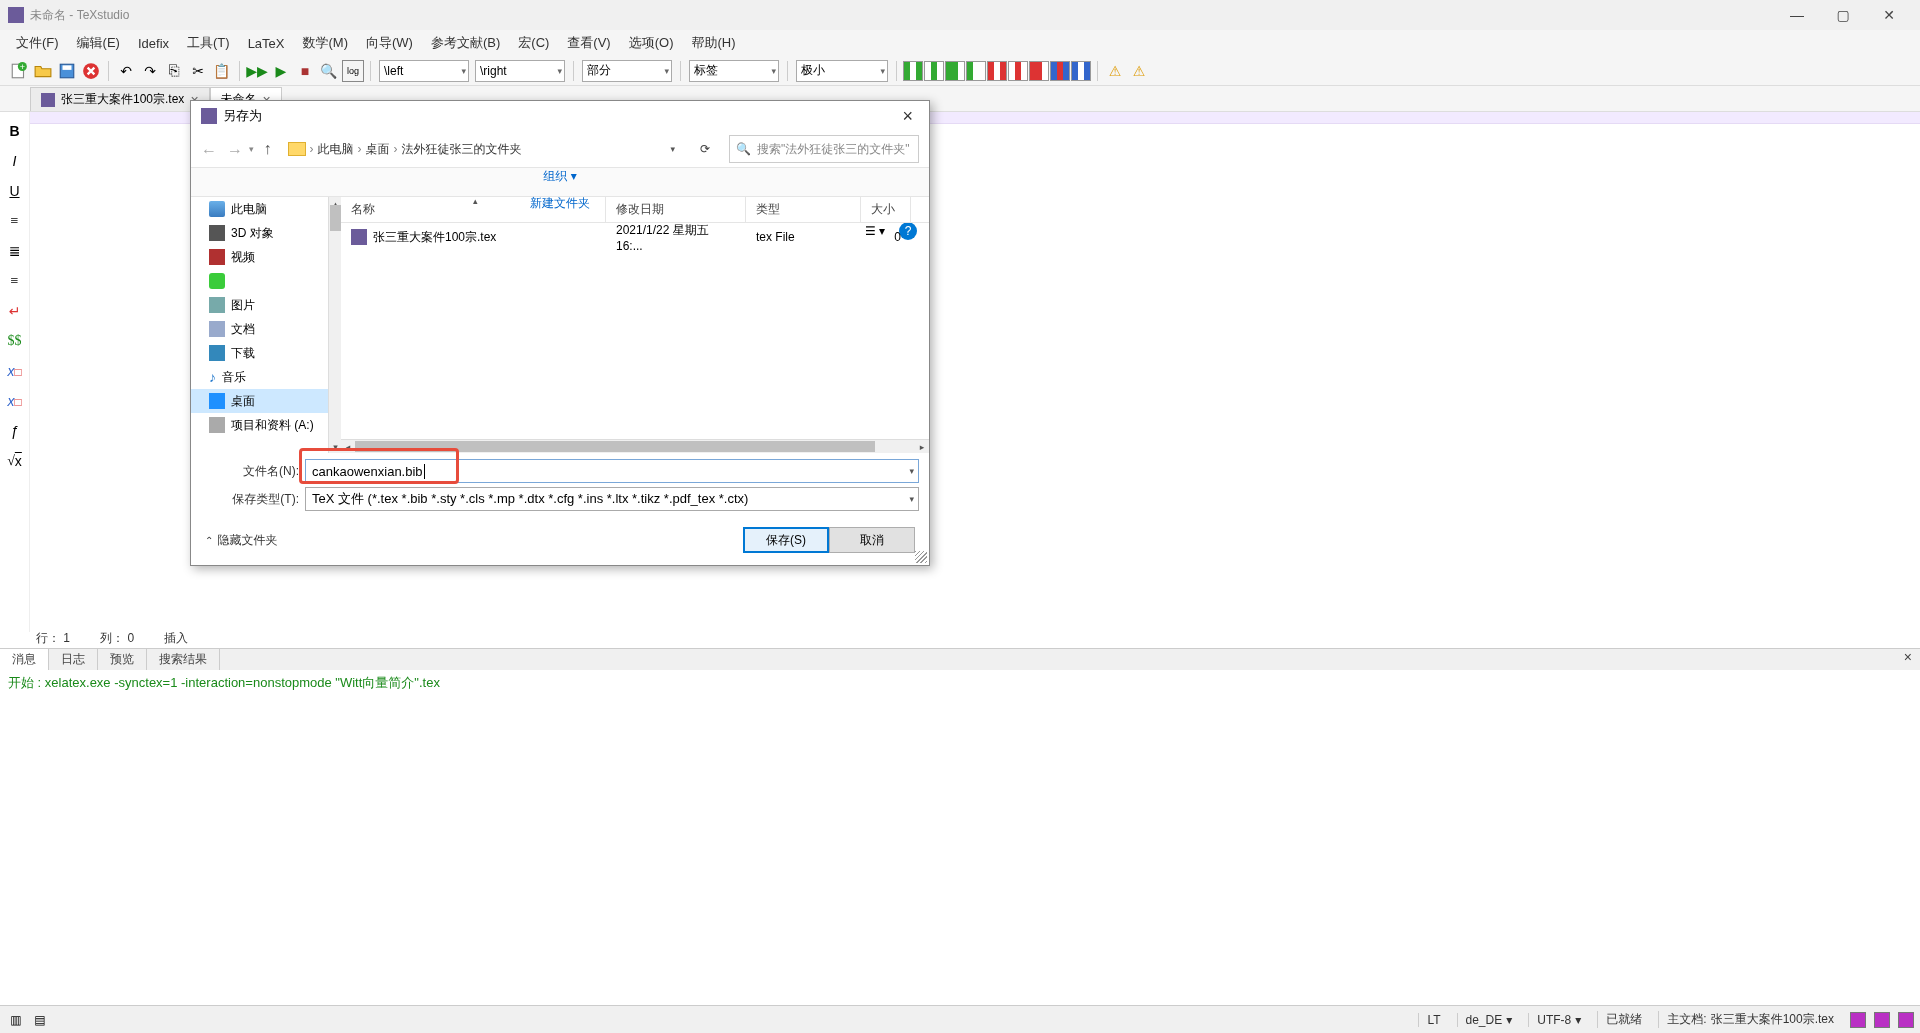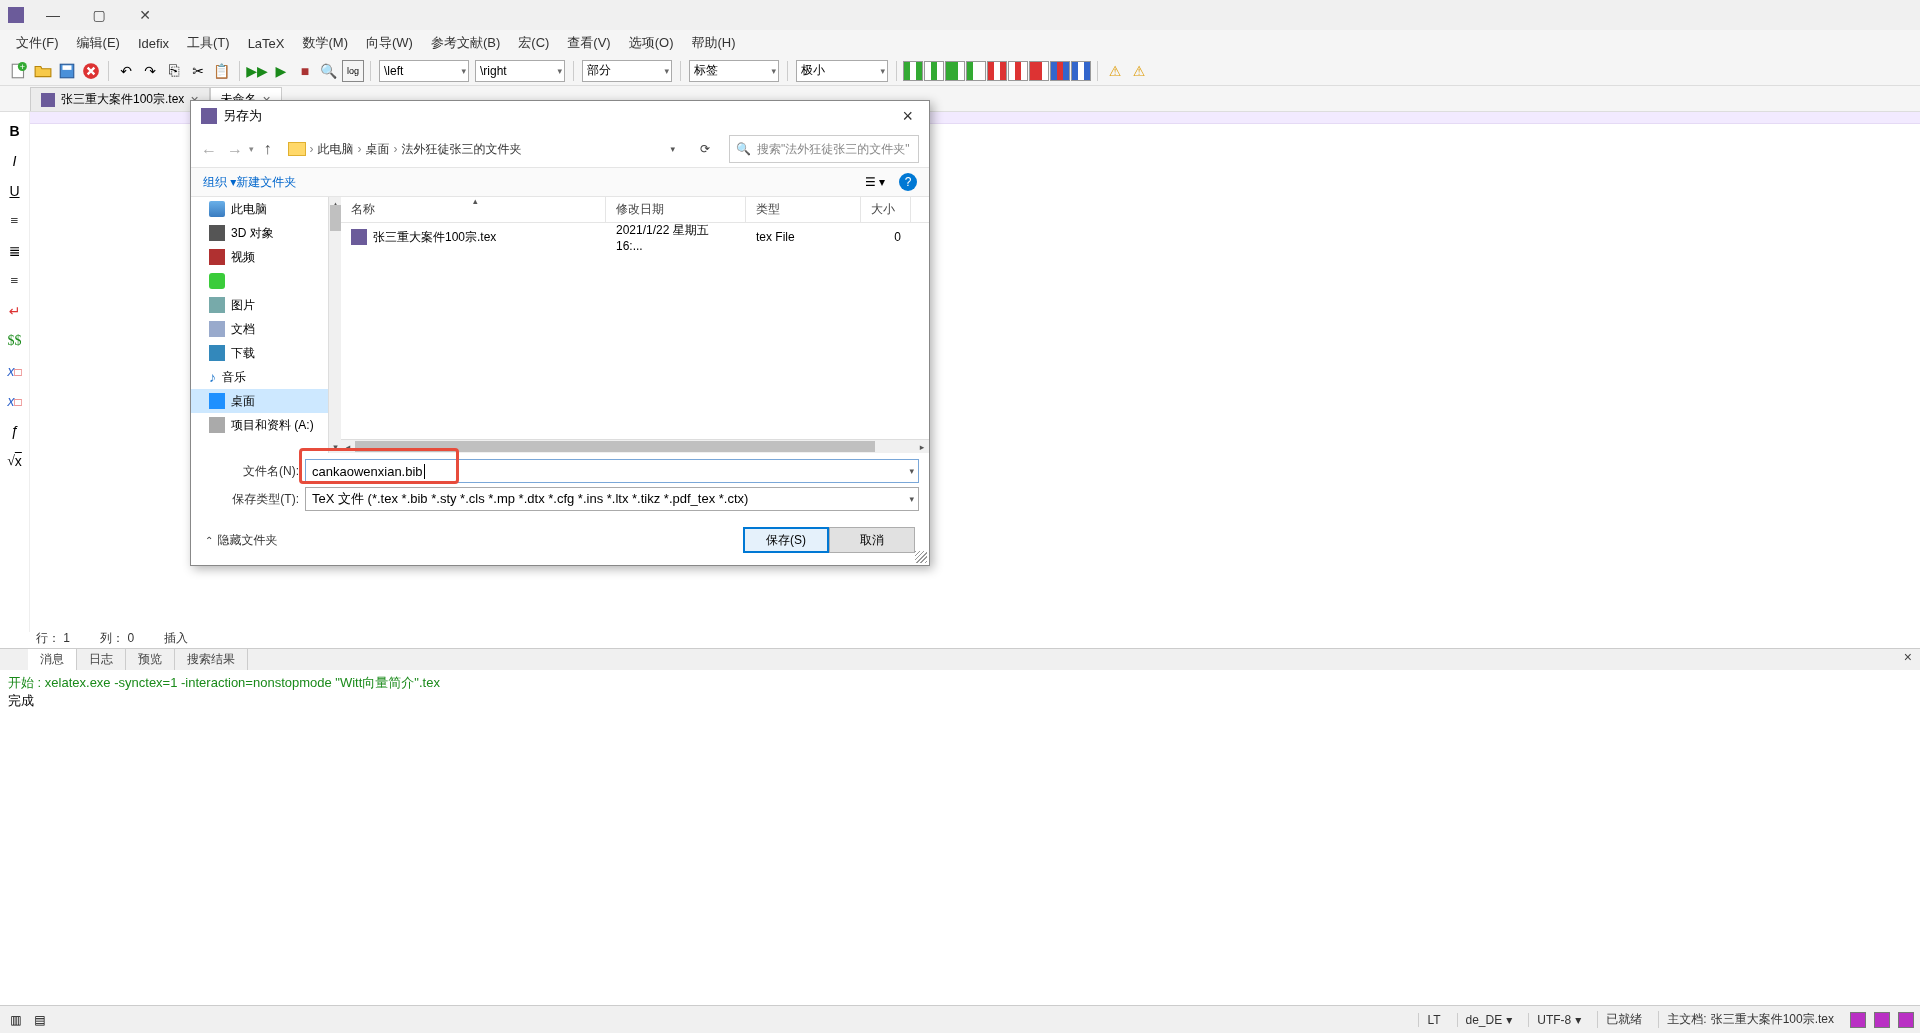--- a/index.html
+++ b/index.html
@@ -38,21 +38,21 @@
 .sidebar .sbtn { width: 22px; height: 22px; display: flex; align-items: center; justify-content: center; font-size: 14px; font-family: "Times New Roman", serif; }
 
 
 .editor { position: absolute; left: 30px; top: 112px; right: 0; height: 518px; background: #fff; }
 .editor .topstrip { height: 12px; background: #f2eaff; border-bottom: 1px solid #e5daf5; }
 
 
 .editstatus { position: absolute; left: 30px; top: 630px; right: 0; height: 18px; display: flex; gap: 30px; padding-left: 6px; color: #333; background: #fff; }
 
 
-.bottomtabs { position: absolute; left: 0; top: 648px; right: 0; height: 30px; display: flex; background: #f0f0f0; border-top: 1px solid #ccc; border-bottom: 1px solid #ccc; padding-left: 28px; }
+.bottomtabs { position: absolute; left: 0; top: 648px; right: 0; height: 30px; display: flex; background: #f0f0f0; border-top: 1px solid #ccc; border-bottom: 1px solid #ccc; }
 .btab { padding: 2px 12px; border-right: 1px solid #ccc; color: #444; }
 .btab.active { background: #fff; }
 .bottomtabs .closer { margin-left: auto; padding: 0 8px; font-size: 14px; color: #444; }
 
 
 .logarea { position: absolute; left: 0; top: 670px; right: 0; bottom: 28px; background: #fff; padding: 4px 8px; font-family: Consolas, monospace; font-size: 13px; }
 .log-start { color: #1a8a1a; }
 
 
 .statusbar { position: absolute; left: 0; right: 0; bottom: 0; height: 28px; background: #f0f0f0; border-top: 1px solid #ccc; display: flex; align-items: center; padding: 0 6px; gap: 4px; }
@@ -70,21 +70,21 @@
 
 .dlg-nav { height: 36px; display: flex; align-items: center; padding: 0 10px; gap: 10px; }
 .dlg-nav .navbtn { color: #aaa; font-size: 16px; }
 .dlg-nav .breadcrumb { flex: 1; display: flex; align-items: center; gap: 4px; height: 28px; padding: 0 6px; }
 .dlg-nav .breadcrumb .fico { width: 18px; height: 14px; background: #ffd869; border: 1px solid #e0b030; }
 .dlg-nav .breadcrumb span { color: #333; }
 .dlg-nav .breadcrumb .sep { color: #888; }
 .dlg-nav .search { width: 190px; height: 28px; border: 1px solid #ccc; display: flex; align-items: center; padding: 0 6px; gap: 6px; color: #888; }
 .dlg-nav .refresh { width: 28px; height: 28px; display: flex; align-items: center; justify-content: center; color: #444; }
 
-.dlg-tools { height: 30px; display: flex; align-items: center; padding: 0 12px; gap: 0; border-top: 1px solid #e5e5e5; border-bottom: 1px solid #e5e5e5; background: #fafafa; }
+.dlg-tools { height: 30px; display: flex; align-items: center; padding: 0 12px; gap: 10px; border-top: 1px solid #e5e5e5; border-bottom: 1px solid #e5e5e5; background: #fafafa; flex-direction: column; }
 .dlg-tools .link { color: #0066cc; font-size: 12px; }
 .dlg-tools .right { margin-left: auto; display: flex; align-items: center; gap: 14px; }
 .dlg-tools .help { width: 18px; height: 18px; border-radius: 50%; background: #0078d4; color: #fff; display: flex; align-items: center; justify-content: center; font-size: 12px; }
 
 .dlg-body { flex: 1; display: flex; position: relative; }
 .tree { width: 150px; border-right: 1px solid #e5e5e5; overflow: hidden; }
 .tree .item { height: 24px; display: flex; align-items: center; gap: 6px; padding-left: 18px; font-size: 12px; }
 .tree .item.selected { background: #cde8ff; }
 .tree .scroll { position: absolute; left: 137px; top: 0; bottom: 0; width: 13px; background: #f0f0f0; border-left: 1px solid #ddd; }
 .tree .scroll .thumb { position: absolute; left: 1px; top: 8px; width: 11px; height: 26px; background: #c0c0c0; }
@@ -129,20 +129,21 @@
 .dlg-footer .btns { margin-left: auto; display: flex; }
 .dlg-footer button { width: 86px; height: 26px; border: 1px solid #adadad; background: #e1e1e1; font-size: 12px; }
 .dlg-footer button.primary { border: 2px solid #0078d4; background: #e5f1fb; }
 .resize-grip { position: absolute; right: 2px; bottom: 2px; width: 12px; height: 12px; background: repeating-linear-gradient(135deg,#999 0 1px,transparent 1px 3px); }
 </style>
 </head>
 <body>
 
 <div class="titlebar">
   <div class="icon"></div>
+  <div class="caption">未命名 - TeXstudio</div>
   <div class="winbtn">—</div>
   <div class="winbtn">▢</div>
   <div class="winbtn">✕</div>
 </div>
 
 <div class="menubar">
   <span>文件(F)</span>
   <span>编辑(E)</span>
   <span>Idefix</span>
   <span>工具(T)</span>
@@ -324,21 +325,20 @@
 <div class="bottomtabs">
   <div class="btab active">消息</div>
   <div class="btab">日志</div>
   <div class="btab">预览</div>
   <div class="btab">搜索结果</div>
   <div class="closer">×</div>
 </div>
 
 <div class="logarea">
   <div class="log-start">开始 : xelatex.exe -synctex=1 -interaction=nonstopmode "Witt向量简介".tex</div>
-  <div>完成</div>
 </div>
 
 <div class="statusbar">
   <div class="viewbtn">▥</div>
   <div class="viewbtn">▤</div>
   <div class="right">
     <div class="stat">
         <span>LT</span>
       </div>
     <div class="stat"><span>de_DE</span> ▾</div>

